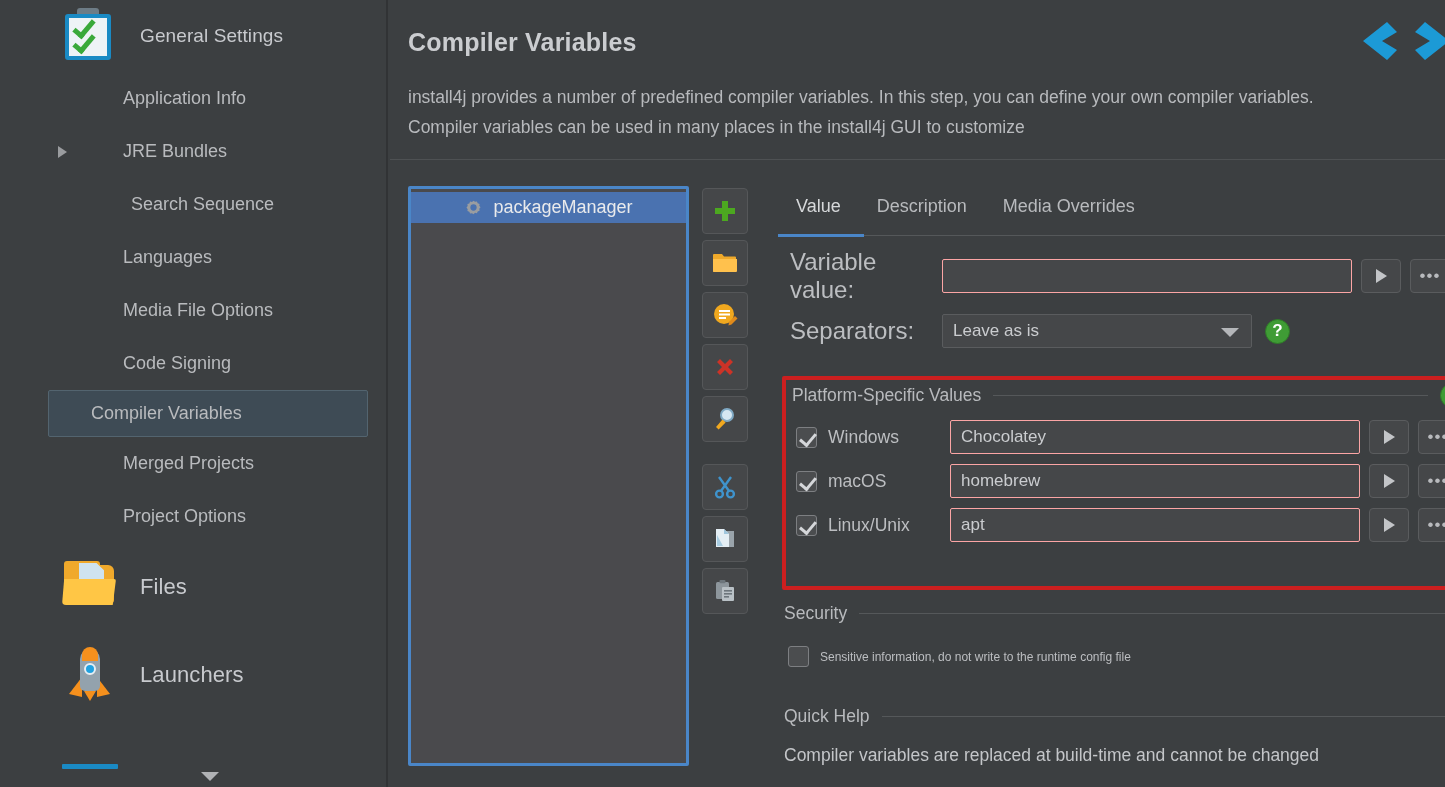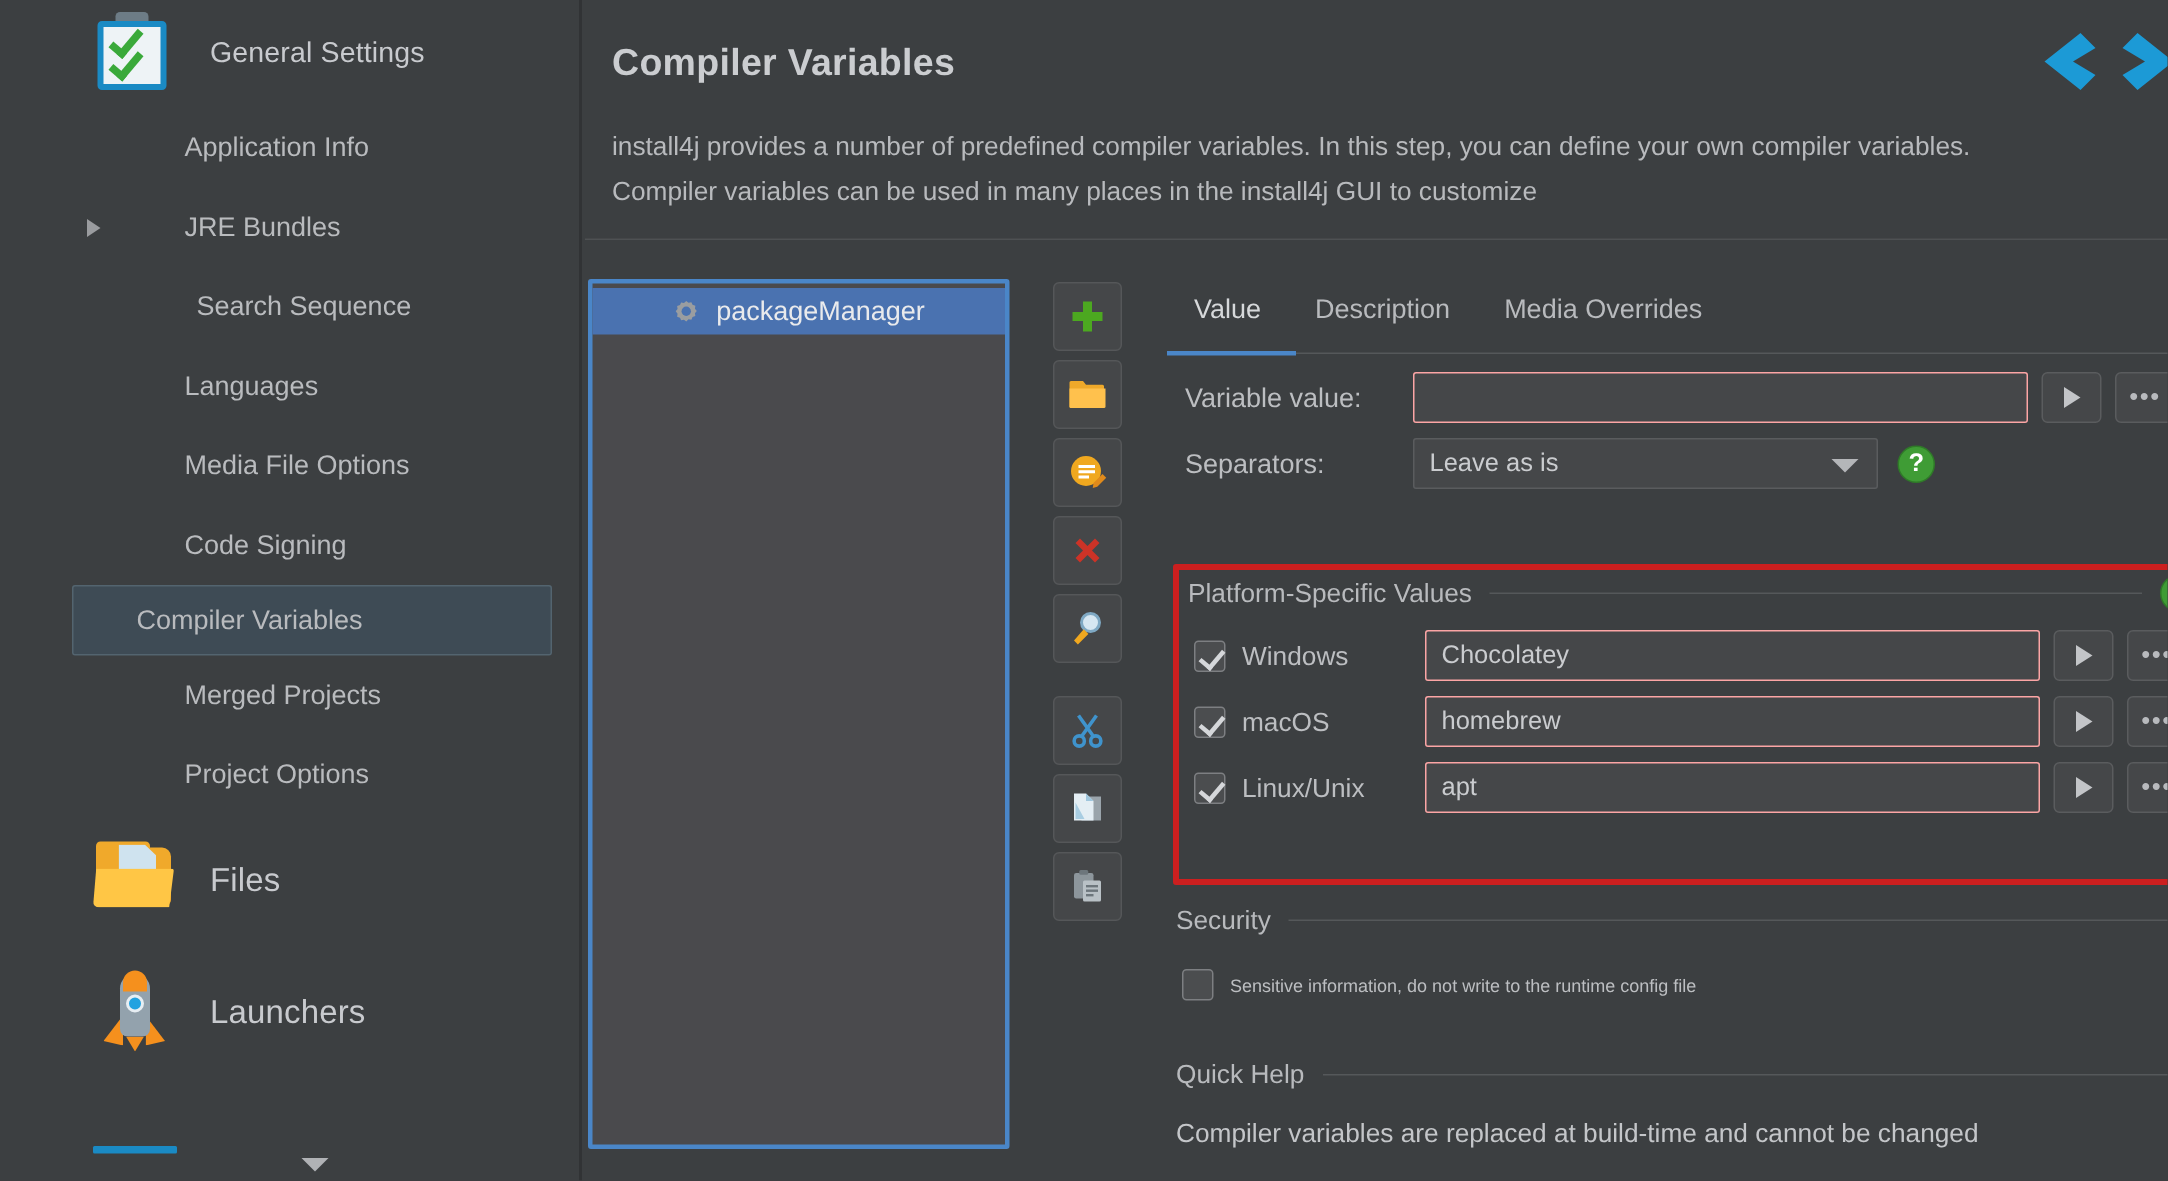--- a/index.html
+++ b/index.html
@@ -142,21 +142,21 @@
   }
   .navchev {
     position: absolute; top: 16px; width: 46px; height: 50px; cursor: pointer;
   }
   #nav-prev { left: 963px; }
   #nav-next { left: 1023px; }
   .navchev svg { display: block; }
 
   
   #list-panel {
-    position: absolute; left: 356px; top: 186px; width: 281px; height: 580px;
+    position: absolute; left: 372px; top: 186px; width: 281px; height: 580px;
     background: #4a4a4d;
     border: 3px solid #4a86c8;
     border-radius: 2px;
   }
   #list-item-row {
     position: absolute; left: 0; top: 3px; width: 275px; height: 31px;
     background: #4a72b0;
     display: flex; align-items: center; justify-content: center;
   }
   #list-item-row .gear {
@@ -190,21 +190,21 @@
   }
   .tab.active { color: #d6d8da; }
   #tab-underline {
     position: absolute; left: 6px; top: 48px; width: 86px; height: 3px; background: #4a86c8;
   }
   #tab-baseline {
     position: absolute; left: 6px; top: 49px; width: 688px; height: 1px; background: #55585a;
   }
 
   .form-row { display: flex; align-items: center; margin-top: 10px; padding-left: 18px; }
-  .form-label { font-size: 18px; color: #bcbec1; width: 152px; flex: 0 0 152px; }
+  .form-label { font-size: 24px; color: #bcbec1; width: 152px; flex: 0 0 152px; }
   .text-field {
     height: 34px; background: #454749; border: 1px solid #fca5a5; border-radius: 2px;
     display: flex; align-items: center; padding: 0 10px;
     font-size: 17px; color: #cacccf;
   }
   .sq-btn {
     width: 40px; height: 34px; margin-left: 9px;
     background: #454749; border: 1px solid #5a5c5e; border-radius: 4px;
     display: flex; align-items: center; justify-content: center; cursor: pointer;
   }

